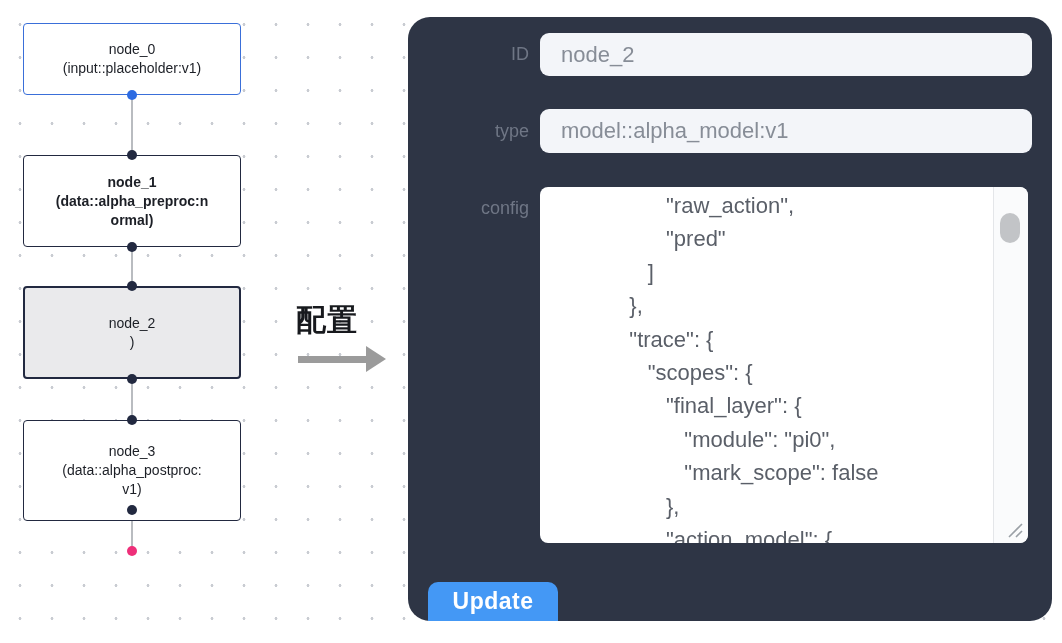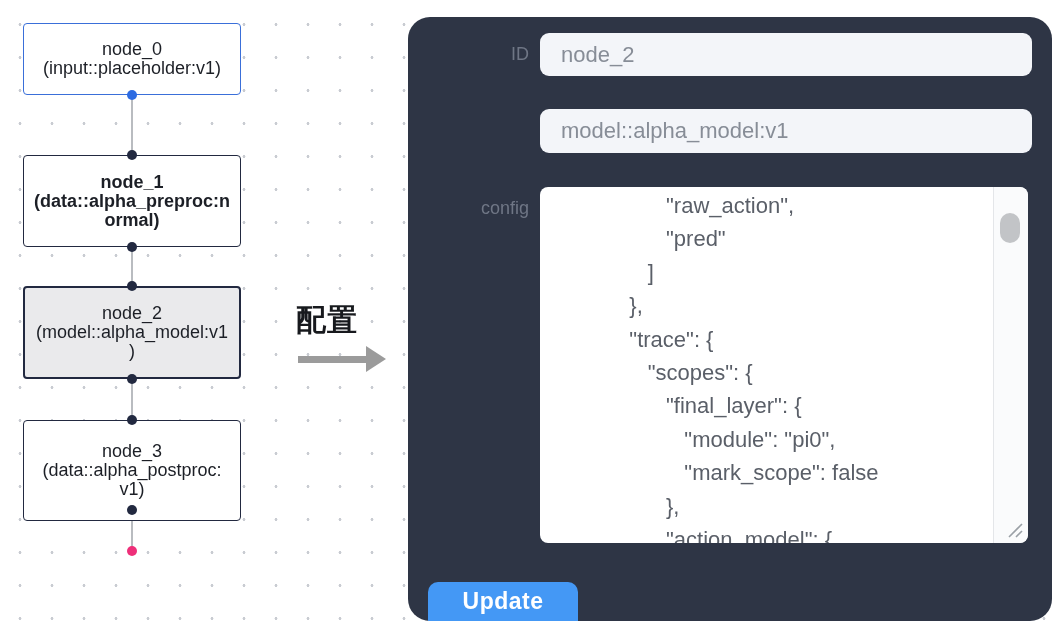--- a/index.html
+++ b/index.html
@@ -9,21 +9,21 @@
     background-image:radial-gradient(circle,#c9ccd2 1.2px,transparent 1.7px);
     background-size:32px 33px;background-position:4px 8px;
     font-family:"Liberation Sans",sans-serif;
   }
   
   .canvas{position:absolute;left:0;top:0;width:400px;height:643px;}
   .node{
     position:absolute;box-sizing:border-box;background:#ffffff;
     border:1.5px solid var(--node-dark);border-radius:4px;
     display:flex;flex-direction:column;justify-content:center;align-items:center;
-    font-size:18px;line-height:19px;color:#1c1f26;text-align:center;
+    font-size:14px;line-height:19px;color:#1c1f26;text-align:center;
   }
   .node.variant-input{border-color:var(--node-blue);}
   .node.variant-output{border-color:var(--node-pink);}
   .node.variant-selected{border:2px solid var(--node-dark);background:#eaeaec;}
   .edge{position:absolute;width:2px;background:var(--edge-gray);}
   .port{position:absolute;width:10px;height:10px;border-radius:50%;margin-left:-5px;margin-top:-5px;}
   .port.dark{background:var(--node-dark);}
   .port.blue{background:#2d6be2;}
   .port.pink{background:#ee2f79;}
   
@@ -57,21 +57,21 @@
     padding:2px 0 0 16px;font-size:22px;line-height:33.4px;color:var(--code-gray);
     white-space:pre;
   }
   .scroll-track{
     position:absolute;right:0;top:0;bottom:0;width:34px;
     background:#fafbfc;border-left:1px solid #e4e6e9;border-radius:0 8px 8px 0;
   }
   .scroll-thumb{position:absolute;left:6px;top:26px;width:20px;height:30px;border-radius:10px;background:#c2c4c7;}
   .resize-handle{position:absolute;right:5px;bottom:5px;width:18px;height:16px;}
   .update-btn{
-    position:absolute;left:20px;top:565px;width:150px;height:39px;border:none;
+    position:absolute;left:20px;top:565px;width:130px;height:39px;border:none;
     background:var(--accent-blue);border-radius:10px 10px 0 0;
     color:#ffffff;font-family:"Liberation Sans",sans-serif;font-size:23px;font-weight:600;
     letter-spacing:0.5px;cursor:pointer;
   }
 </style>
 </head>
 <body style="--panel-bg: #2e3545; --accent-blue: #4498f5; --node-blue: #3a6fd9; --node-pink: #dd5397; --node-dark: #222940; --edge-gray: #b9bcc0; --label-gray: #6f7685; --value-gray: #878d97; --code-gray: #5a5f68;">
 
 <div class="canvas" id="canvas">
     <div class="edge" style="left: 131px; top: 95px; height: 60px;"></div>
@@ -85,21 +85,20 @@
     <div class="port blue" style="left: 132px; top: 95px;"></div>
     <div class="node variant-default" style="left: 23px; top: 155px; width: 218px; height: 92px; font-weight: bold;">
       <div>node_1</div>
       <div>(data::alpha_preproc:n</div>
       <div>ormal)</div>
     </div>
     <div class="port dark" style="left: 132px; top: 155px;"></div>
     <div class="port dark" style="left: 132px; top: 247px;"></div>
     <div class="node variant-selected" style="left: 23px; top: 286px; width: 218px; height: 93px;">
       <div>node_2</div>
-      <div>(model::alpha_model:v1</div>
       <div>)</div>
     </div>
     <div class="port dark" style="left: 132px; top: 286px;"></div>
     <div class="port dark" style="left: 132px; top: 379px;"></div>
     <div class="node variant-default" style="left: 23px; top: 420px; width: 218px; height: 101px;">
       <div>node_3</div>
       <div>(data::alpha_postproc:</div>
       <div>v1)</div>
     </div>
     <div class="port dark" style="left: 132px; top: 420px;"></div>
@@ -113,20 +112,21 @@
     <div class="shaft"></div>
     <div class="head"></div>
   </div>
 </div>
 
 <div class="panel">
 
   <div class="field-label" style="top:16px;height:43px;">ID</div>
   <input class="text-input" style="top: 16px;" value="node_2">
 
+  <div class="field-label" style="top:92px;height:44px;">type</div>
   <input class="text-input" style="top: 92px; height: 44px;" value="model::alpha_model:v1">
 
   <div class="field-label" style="top:176px;height:30px;">config</div>
 
   <div class="config-box">
     <div class="config-text" id="config-text">                  "raw_action",
                   "pred"
                ]
             },
             "trace": {

